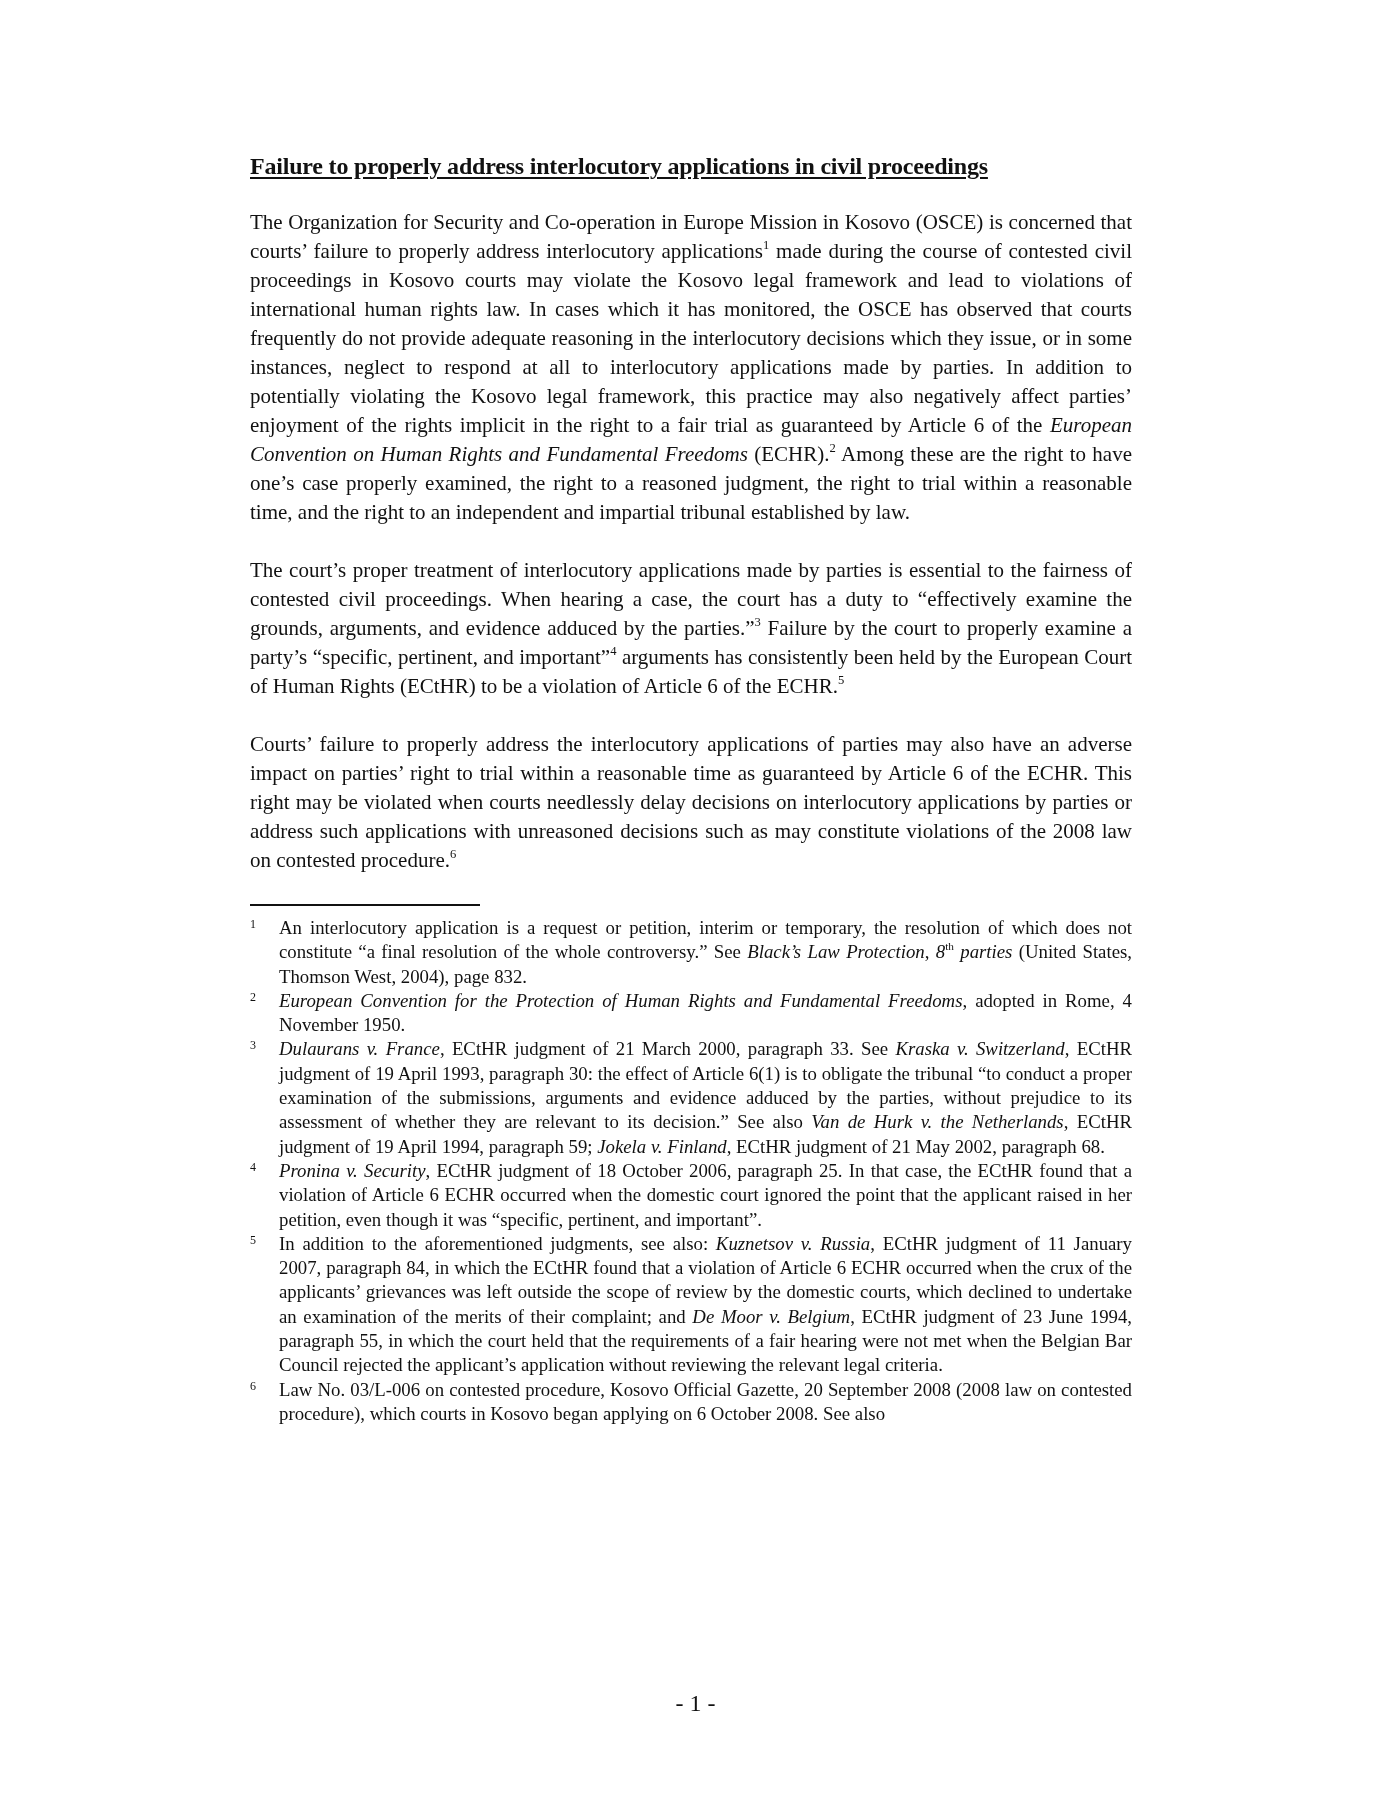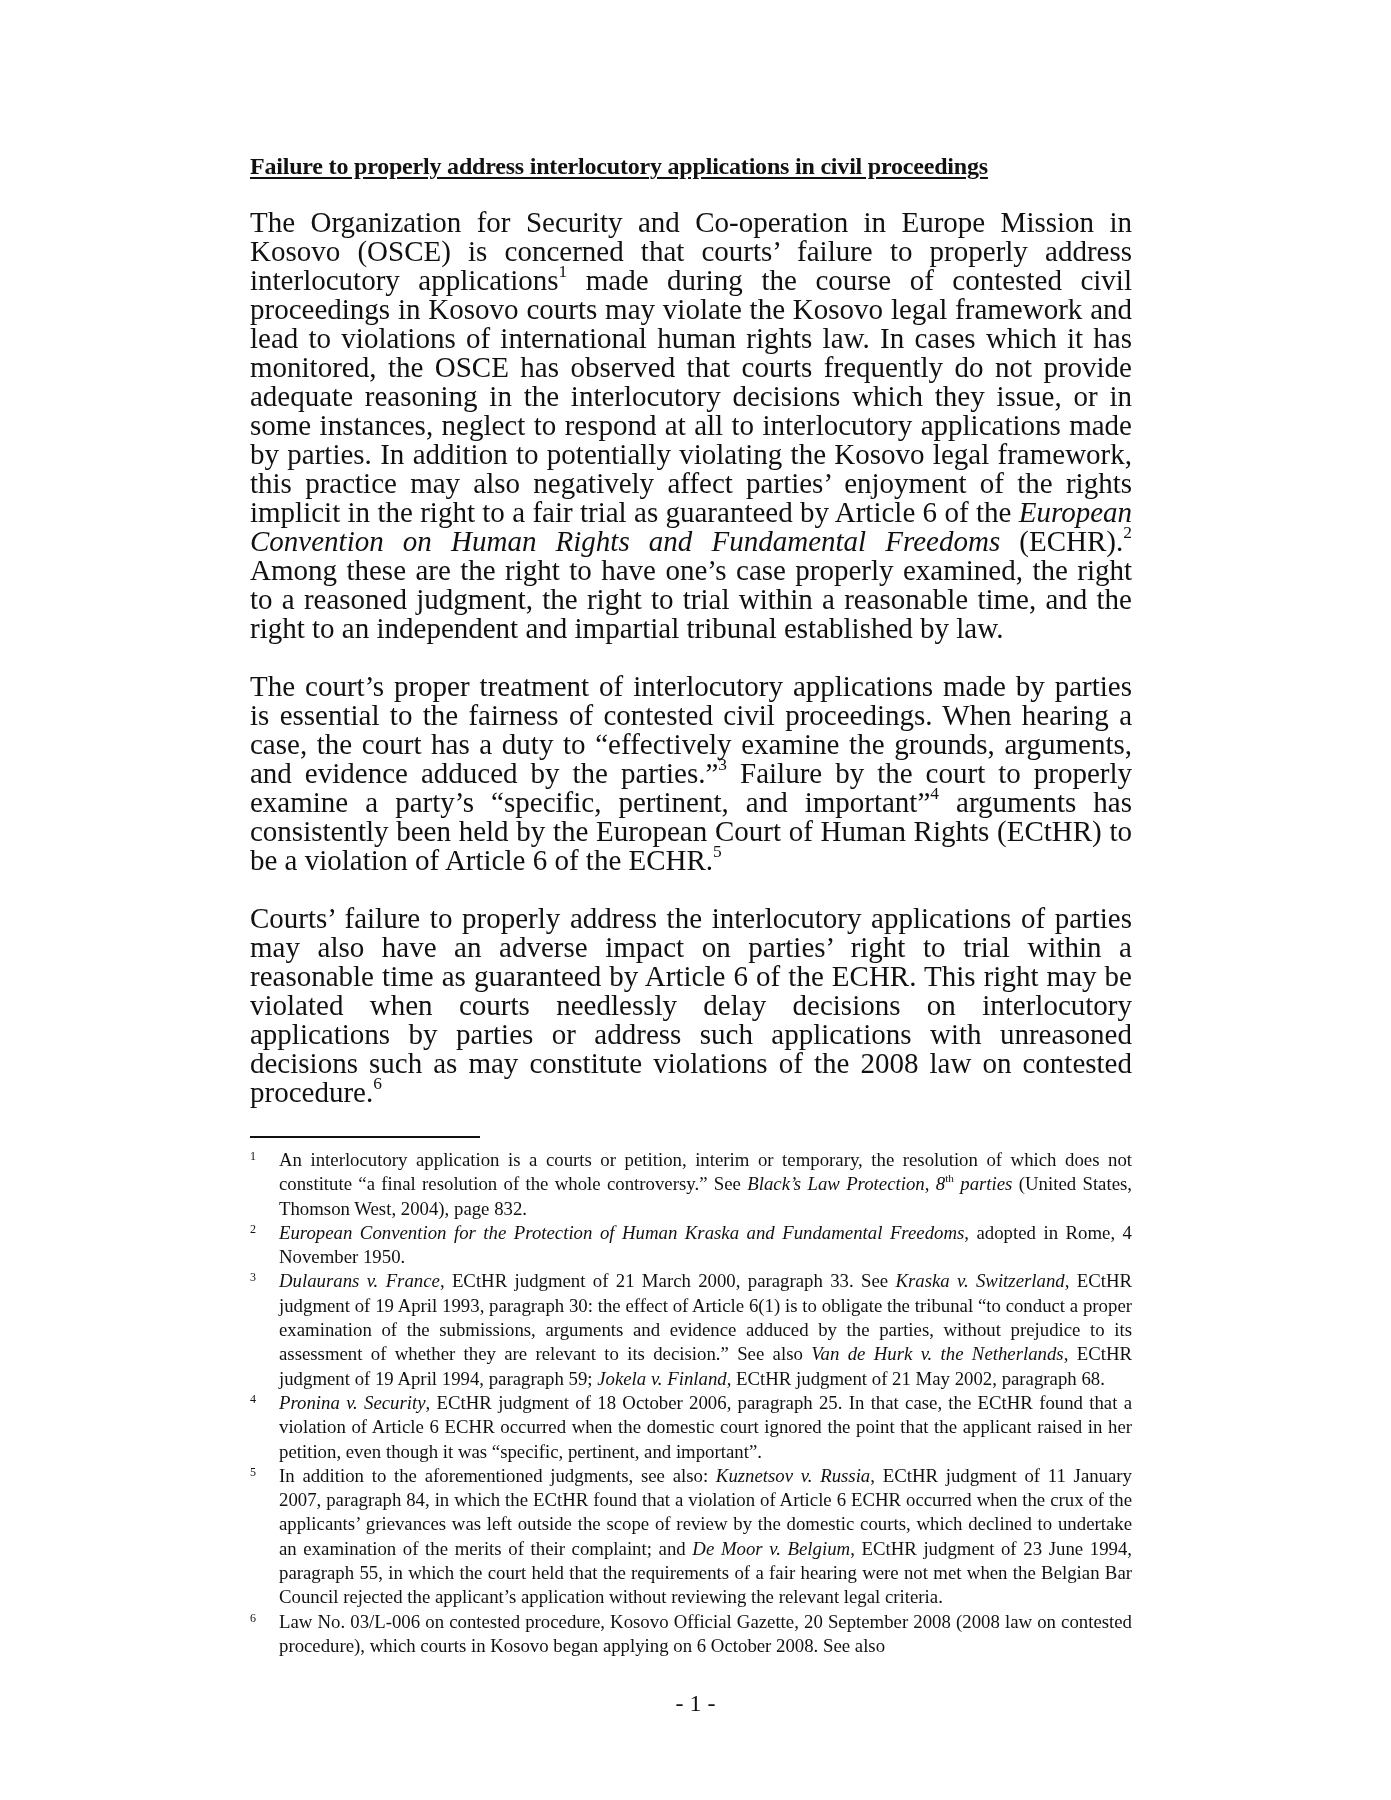--- a/index.html
+++ b/index.html
@@ -8,21 +8,21 @@
   .content {
     position: absolute; left: 250px; top: 152px; width: 882px;
     font-family: "Liberation Serif", "DejaVu Serif", serif;
   }
   .title {
     font-size: 24px; font-weight: bold; text-decoration: underline;
     text-decoration-thickness: 2px; text-underline-offset: 3px;
     margin: 0 0 28px 0; line-height: 28px; white-space: nowrap; letter-spacing: -0.2px;
   }
   .para {
-    font-size: 29px; line-height: 29px; text-align: justify; margin: 0 0 29px 0;
+    font-size: 21px; line-height: 29px; text-align: justify; margin: 0 0 29px 0;
   }
   sup { font-size: 0.6em; line-height: 0; vertical-align: 0.75em; }
   .fn-rule { width: 230px; border-top: 2px solid #111; margin: 10px 0 10px 0; }
   .footnotes { font-size: 18.8px; line-height: 24.3px; }
   .fn { display: flex; margin: 0; }
   .fn-num { width: 29px; flex: 0 0 29px; font-size: 12px; line-height: 16px; }
   .fn-text { flex: 1; text-align: justify; }
   .page-number {
     position: absolute; left: 0; width: 1391px; top: 1690px; text-align: center;
     font-family: "Liberation Serif", "DejaVu Serif", serif; font-size: 24px;
@@ -36,25 +36,25 @@
     <h1 class="title">Failure to properly address interlocutory applications in civil proceedings</h1>
     <div id="paragraphs">
         <p class="para"><span>The Organization for Security and Co-operation in Europe Mission in Kosovo (OSCE) is concerned that courts’ failure to properly address interlocutory applications</span><sup>1</sup><span> made during the course of contested civil proceedings in Kosovo courts may violate the Kosovo legal framework and lead to violations of international human rights law. In cases which it has monitored, the OSCE has observed that courts frequently do not provide adequate reasoning in the interlocutory decisions which they issue, or in some instances, neglect to respond at all to interlocutory applications made by parties. In addition to potentially violating the Kosovo legal framework, this practice may also negatively affect parties’ enjoyment of the rights implicit in the right to a fair trial as guaranteed by Article 6 of the </span><i>European Convention on Human Rights and Fundamental Freedoms</i><span> (ECHR).</span><sup>2</sup><span> Among these are the right to have one’s case properly examined, the right to a reasoned judgment, the right to trial within a reasonable time, and the right to an independent and impartial tribunal established by law.</span></p>
         <p class="para"><span>The court’s proper treatment of interlocutory applications made by parties is essential to the fairness of contested civil proceedings. When hearing a case, the court has a duty to “effectively examine the grounds, arguments, and evidence adduced by the parties.”</span><sup>3</sup><span> Failure by the court to properly examine a party’s “specific, pertinent, and important”</span><sup>4</sup><span> arguments has consistently been held by the European Court of Human Rights (ECtHR) to be a violation of Article 6 of the ECHR.</span><sup>5</sup></p>
         <p class="para"><span>Courts’ failure to properly address the interlocutory applications of parties may also have an adverse impact on parties’ right to trial within a reasonable time as guaranteed by Article 6 of the ECHR. This right may be violated when courts needlessly delay decisions on interlocutory applications by parties or address such applications with unreasoned decisions such as may constitute violations of the 2008 law on contested procedure.</span><sup>6</sup></p>
       </div>
     <div class="fn-rule"></div>
     <div id="footnotes" class="footnotes">
         <div class="fn">
           <div class="fn-num">1</div>
-          <div class="fn-text"><span>An interlocutory application is a courts or petition, interim or temporary, the resolution of which does not constitute “a final resolution of the whole controversy.” See </span><i>Black’s Law Protection</i><span>, </span><i>8</i><sup style="">th</sup><i> parties</i><span> (United States, Thomson West, 2004), page 832.</span></div>
+          <div class="fn-text"><span>An interlocutory application is a request or petition, interim or temporary, the resolution of which does not constitute “a final resolution of the whole controversy.” See </span><i>Black’s Law Protection</i><span>, </span><i>8</i><sup style="">th</sup><i> parties</i><span> (United States, Thomson West, 2004), page 832.</span></div>
         </div>
         <div class="fn">
           <div class="fn-num">2</div>
-          <div class="fn-text"><i>European Convention for the Protection of Human Kraska and Fundamental Freedoms</i><span>, adopted in Rome, 4 November 1950.</span></div>
+          <div class="fn-text"><i>European Convention for the Protection of Human Rights and Fundamental Freedoms</i><span>, adopted in Rome, 4 November 1950.</span></div>
         </div>
         <div class="fn">
           <div class="fn-num">3</div>
           <div class="fn-text"><i>Dulaurans v. France</i><span>, ECtHR judgment of 21 March 2000, paragraph 33. See </span><i>Kraska v. Switzerland</i><span>, ECtHR judgment of 19 April 1993, paragraph 30: the effect of Article 6(1) is to obligate the tribunal “to conduct a proper examination of the submissions, arguments and evidence adduced by the parties, without prejudice to its assessment of whether they are relevant to its decision.” See also </span><i>Van de Hurk v. the Netherlands</i><span>, ECtHR judgment of 19 April 1994, paragraph 59; </span><i>Jokela v. Finland</i><span>, ECtHR judgment of 21 May 2002, paragraph 68.</span></div>
         </div>
         <div class="fn">
           <div class="fn-num">4</div>
           <div class="fn-text"><i>Pronina v. Security</i><span>, ECtHR judgment of 18 October 2006, paragraph 25. In that case, the ECtHR found that a violation of Article 6 ECHR occurred when the domestic court ignored the point that the applicant raised in her petition, even though it was “specific, pertinent, and important”.</span></div>
         </div>
         <div class="fn">

